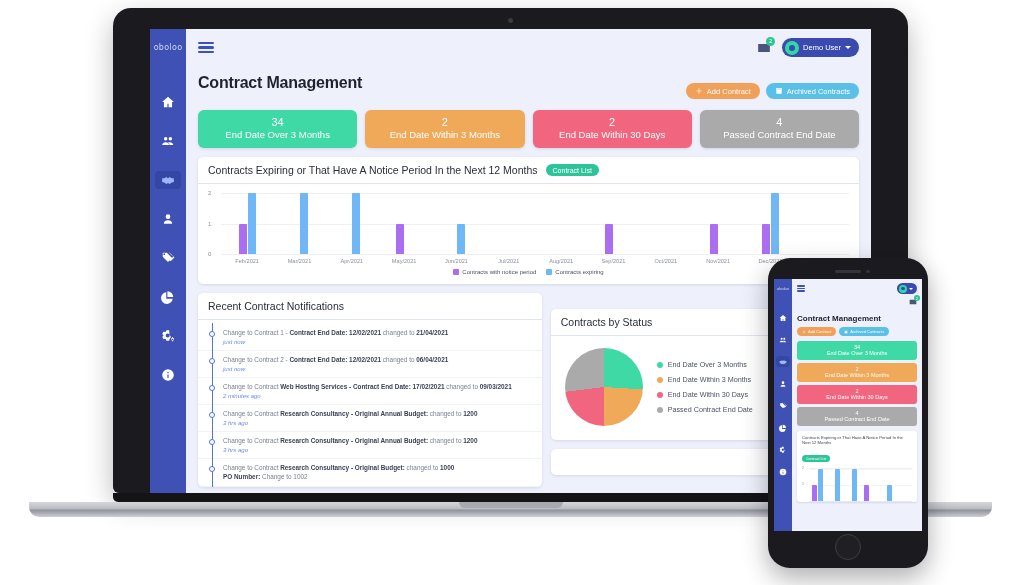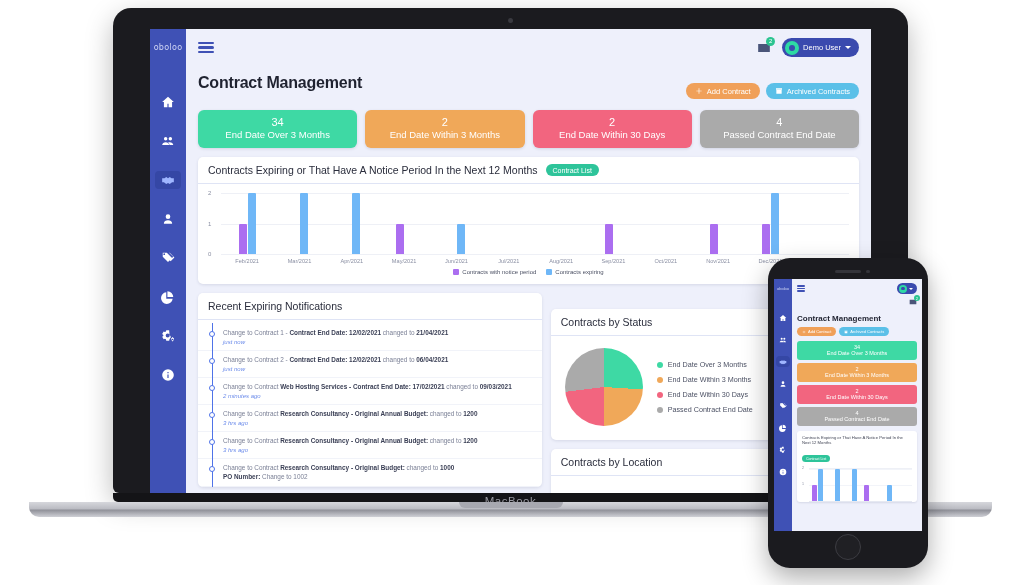--- a/index.html
+++ b/index.html
@@ -469,21 +469,21 @@
                       <span>Contracts expiring</span>
                     </div>
                   </div>
               </div>
             </div>
 
             <div class="lower">
               <div class="col-left">
                 <div class="card" style="margin-top:0">
                   <div class="card-head">
-                    <div class="card-title">Recent Expiring Notifications</div>
+                    <div class="card-title">Recent Contract Notifications</div>
                   </div>
                   <div class="notif-list" id="notif-list">
                       <div class="notif">
                         <div class="notif-rail">
                           <div class="notif-dot"></div>
                         </div>
                         <div class="notif-body">
                           <div class="notif-text">Change to Contract 1 - <b>Contract End Date: 12/02/2021</b> changed to <b>21/04/2021</b></div>
                           <div class="notif-time">just now</div>
                         </div>
@@ -557,36 +557,32 @@
                           <span>End Date Within 30 Days</span>
                         </div>
                         <div class="pl-item">
                           <span class="pl-dot" style="background: rgb(170, 170, 170);"></span>
                           <span>Passed Contract End Date</span>
                         </div>
                       </div>
                   </div>
                 </div>
                 <div class="card">
-                  <div class="card-head">
-                    <div class="card-title">Contracts by Location</div>
-                  </div>
                   <div style="height:26px"></div>
                 </div>
               </div>
             </div>
 
           </div>
         </div>
       </div>
     </div>
 
     <div class="mb-chin"></div>
   </div>
-  <div class="mb-label">MacBook</div>
   <div class="mb-base"></div>
   <div class="mb-notch"></div>
 </div>
 
 <div id="iphone">
   <div class="ip-body">
     <div class="ip-speaker"></div>
     <div class="ip-cam"></div>
 
     <div class="ip-screen">

